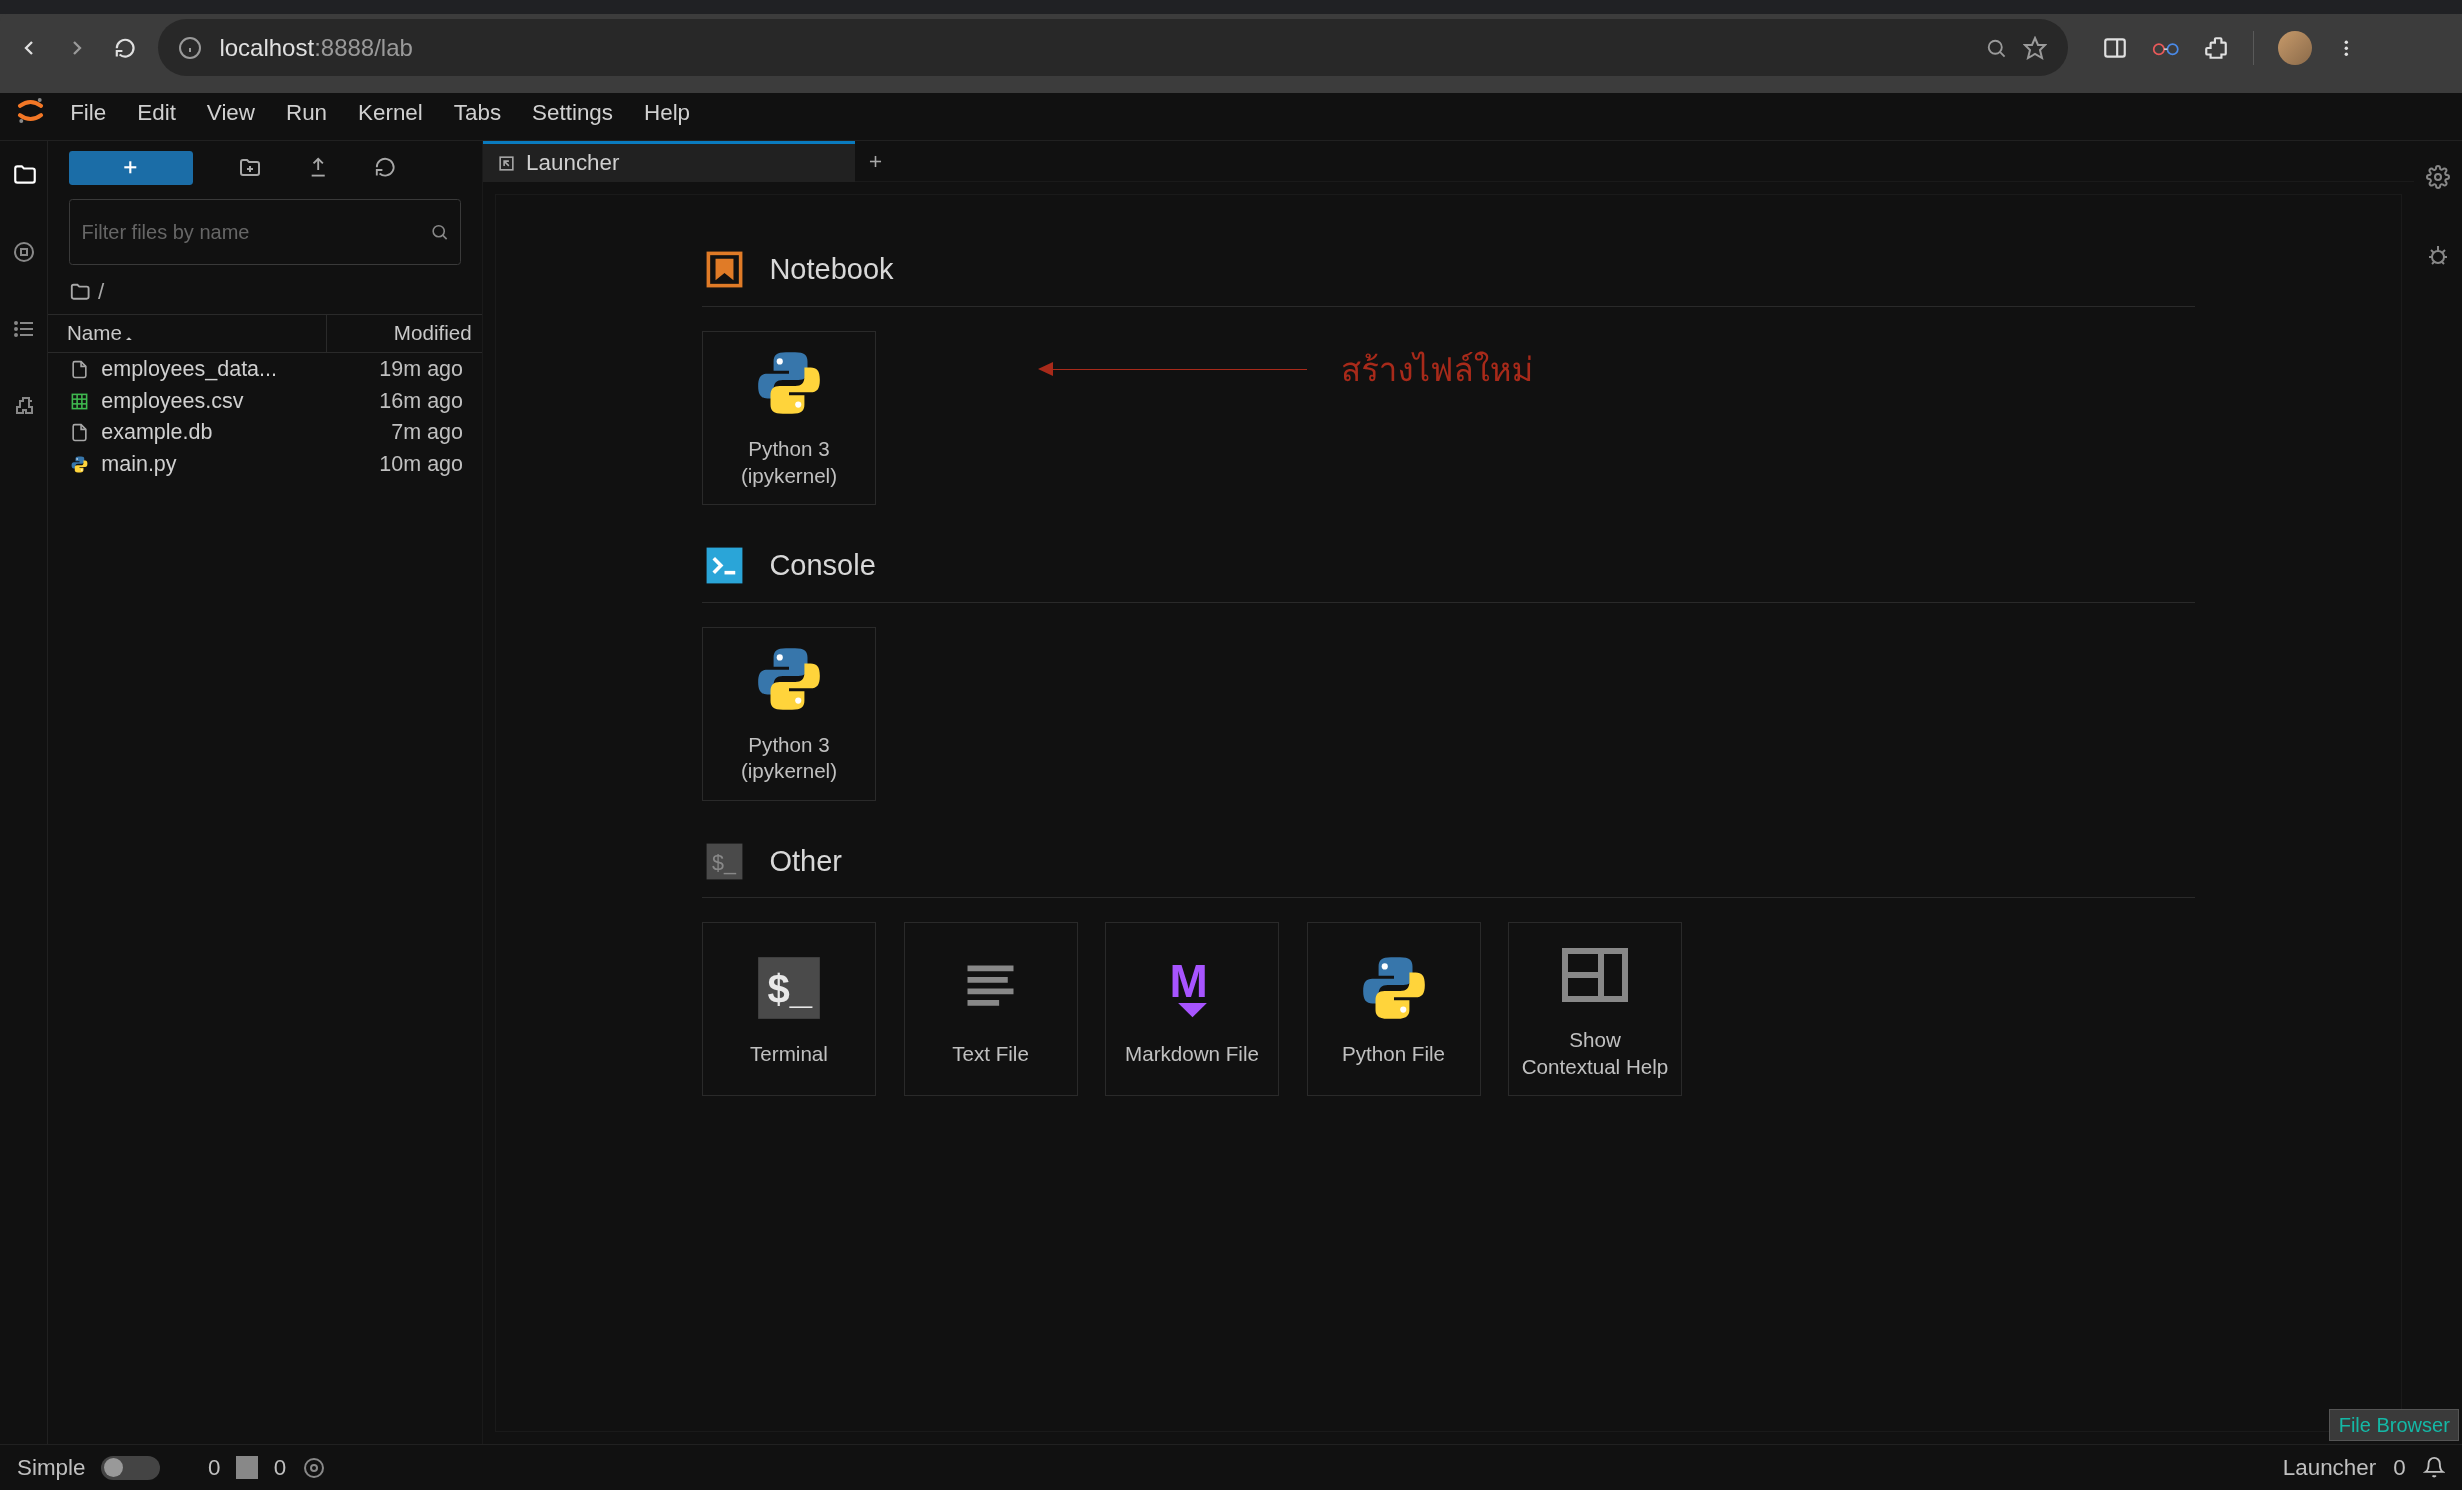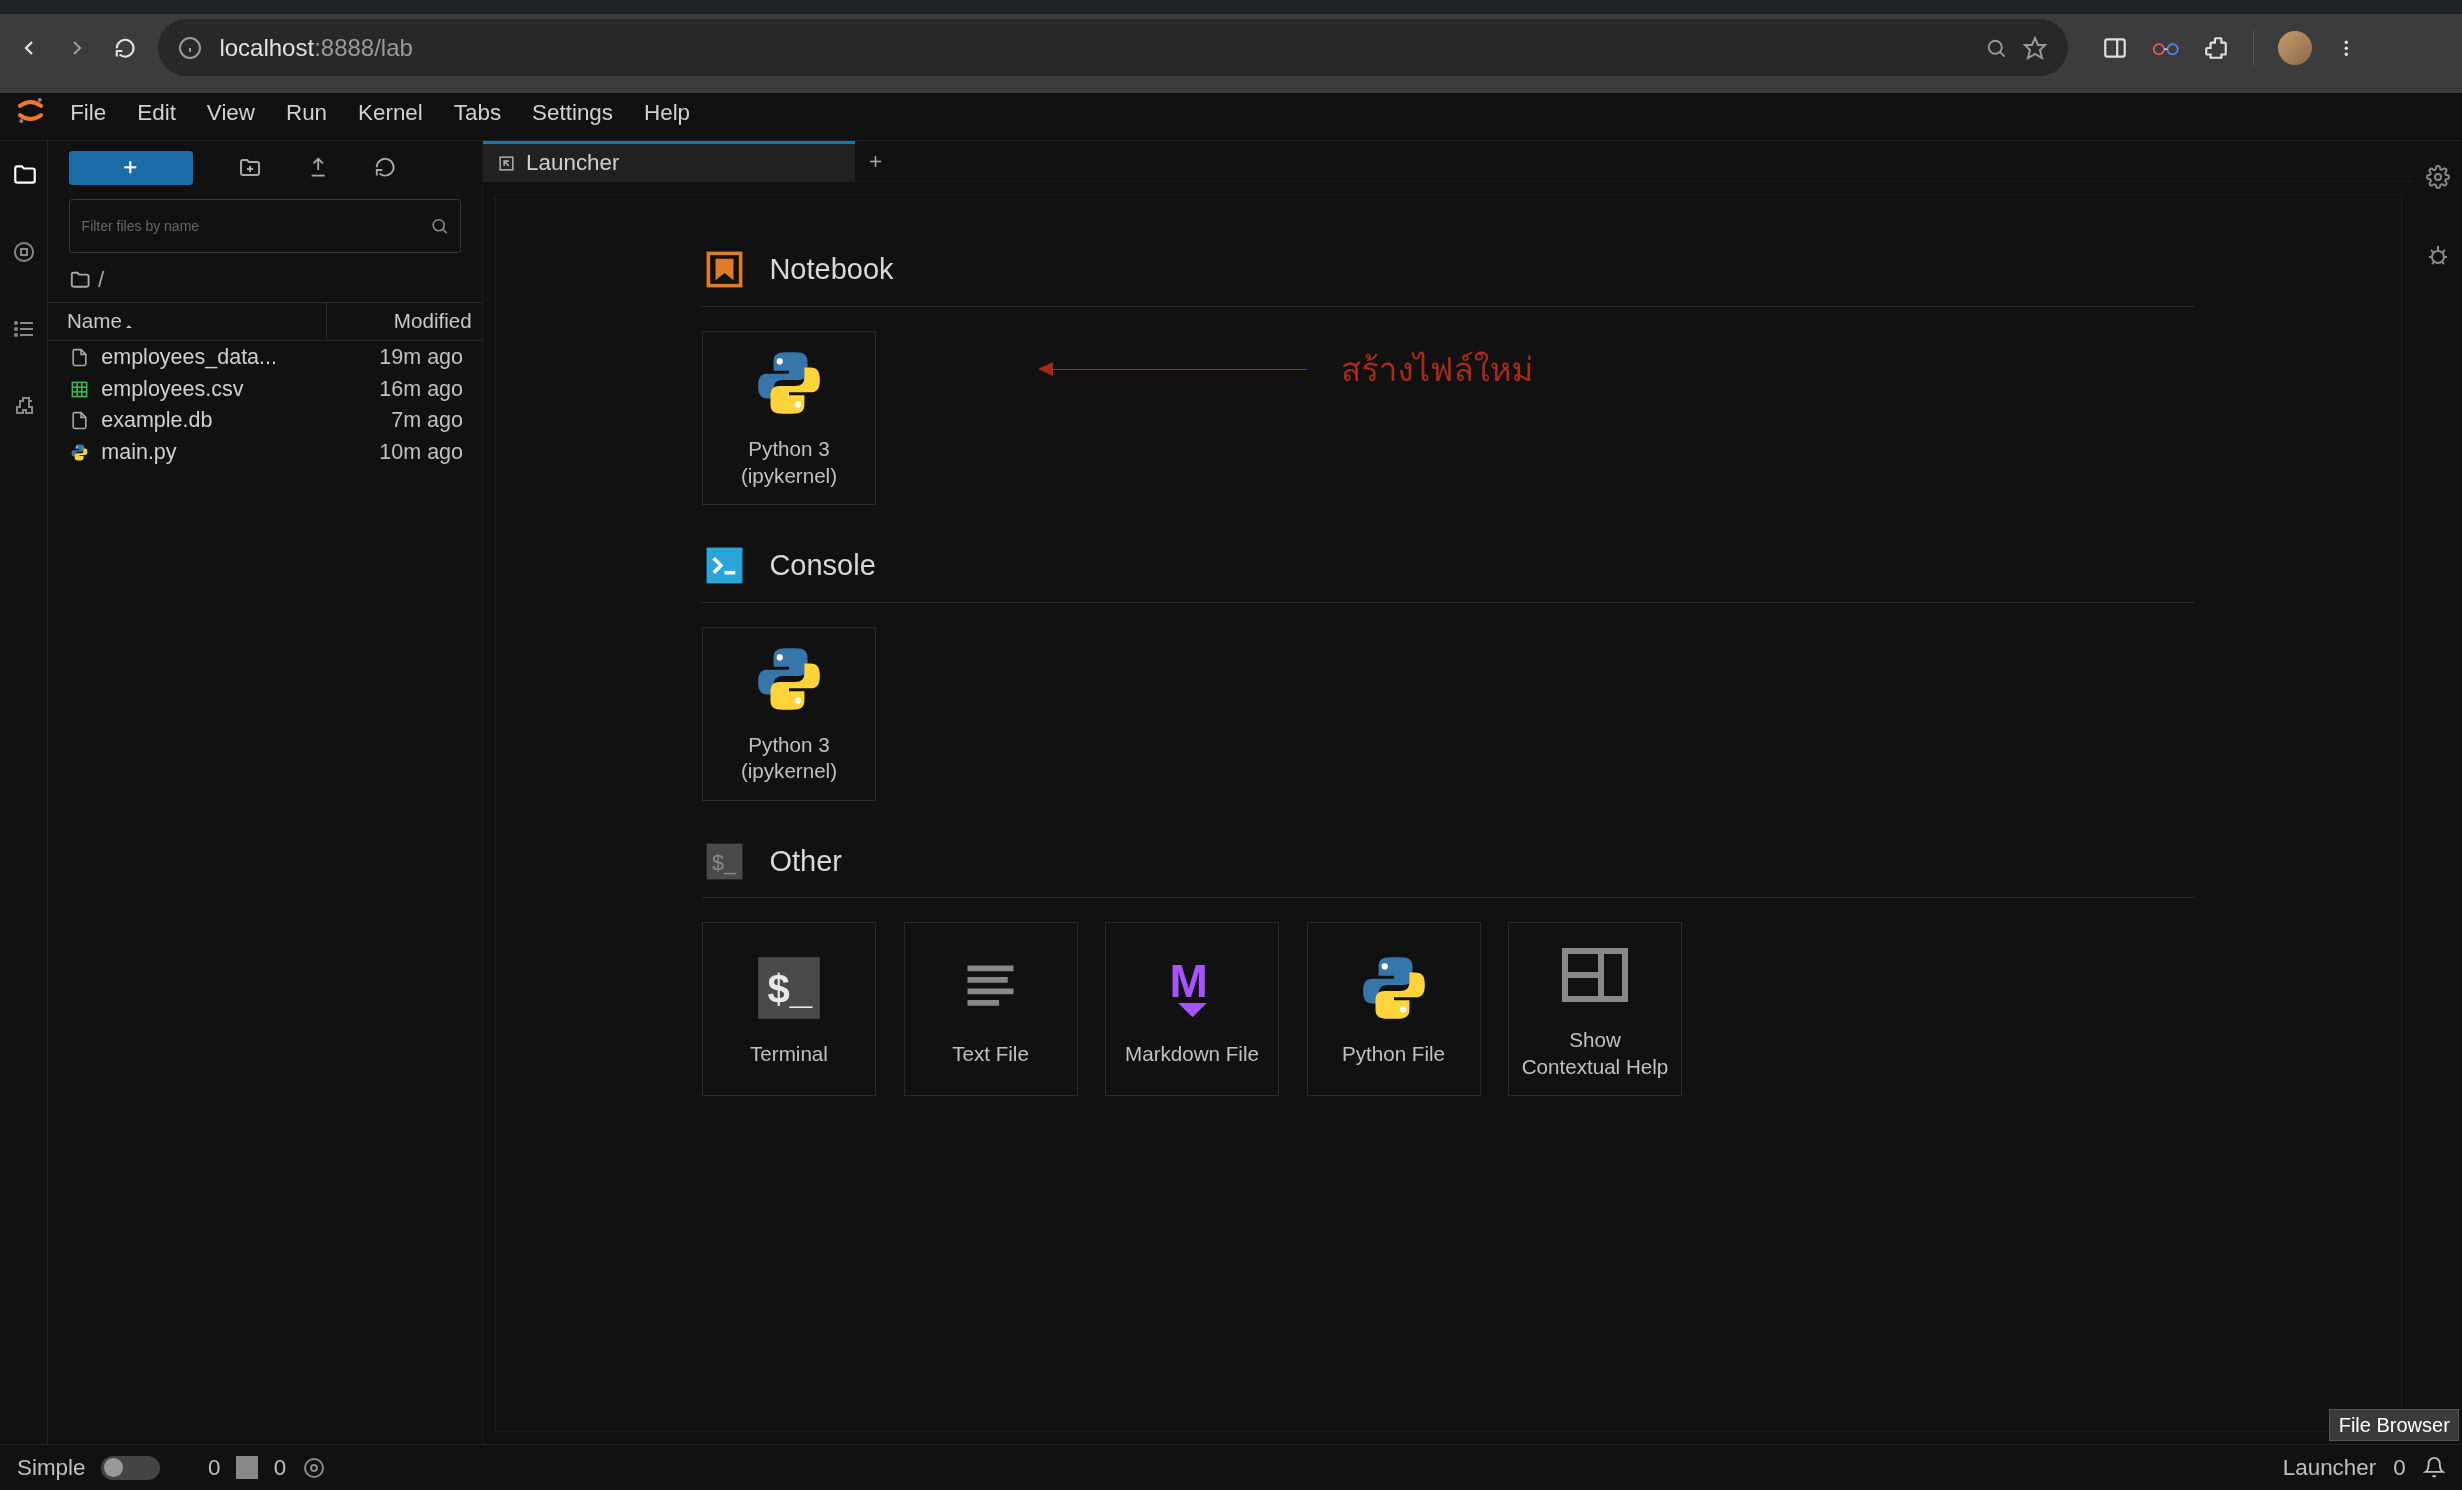--- a/index.html
+++ b/index.html
@@ -36,21 +36,21 @@
 .activity-item { width: 34px; height: 34px; display: flex; align-items: center; justify-content: center; color: #888; cursor: pointer; }
 .activity-item.active { color: #fff; border-left: 2.6px solid #fff; width: 48px; padding-left: 2.6px; margin-left: -2.6px; }
 
 
 .sidebar { width: 435px; background: #111; border-right: 0.9px solid #1a1a1a; display: flex; flex-direction: column; }
 .sidebar-toolbar { height: 53px; display: flex; align-items: center; padding: 0 20.6px; gap: 45px; }
 .new-btn { width: 124px; height: 34px; background: #1b6da7; border-radius: 3.4px; display: flex; align-items: center; justify-content: center; color: #fff; cursor: pointer; font-size: 22.4px; }
 .tb-icon { color: #a8a8a8; cursor: pointer; }
 .filter-wrap { padding: 5.2px 20.6px 5.2px 20.6px; }
 .filter-input-wrap { position: relative; }
-.filter-input { width: 100%; height: 54px; background: #111; border: 0.9px solid #3a3a3a; border-radius: 3.4px; color: #ccc; padding: 0 38px 0 12px; font-size: 14px; outline: none; }
+.filter-input { width: 100%; height: 66px; background: #111; border: 0.9px solid #3a3a3a; border-radius: 3.4px; color: #ccc; padding: 0 38px 0 12px; font-size: 20px; outline: none; }
 .filter-input::placeholder { color: #666; }
 .filter-search-icon { position: absolute; right: 12px; top: 50%; transform: translateY(-50%); color: #888; }
 .breadcrumb { display: flex; align-items: center; gap: 6.9px; padding: 8.6px 20.6px 8.6px 20.6px; color: #a8a8a8; font-size: 22.4px; }
 .file-header { display: flex; border-top: 0.9px solid #2a2a2a; border-bottom: 0.9px solid #2a2a2a; font-size: 20.6px; color: #c8c8c8; }
 .fh-name { flex: 1; padding: 6.9px 19px; display: flex; align-items: flex-end; gap: 0; border-right: 0.9px solid #2a2a2a; }
 .fh-mod { width: 155px; padding: 6.9px 10.3px; text-align: right; }
 .file-list { flex: 1; overflow: auto; }
 .file-row { display: flex; align-items: center; padding: 3.4px 19px; font-size: 21.5px; color: #d0d0d0; cursor: pointer; }
 .file-icon { width: 24px; margin-right: 10.3px; display: flex; align-items: center; justify-content: center; }
 .file-name { flex: 1; white-space: nowrap; overflow: hidden; text-overflow: ellipsis; }
@@ -81,21 +81,21 @@
 .toggle::after { content: ""; position: absolute; left: 2.6px; top: 2.6px; width: 19px; height: 19px; background: #999; border-radius: 50%; }
 .status-right { margin-left: auto; display: flex; align-items: center; gap: 17px; }
 
 
 .annotation { position: absolute; top: 148px; left: 544px; display: flex; align-items: center; gap: 34px; pointer-events: none; }
 .arrow-line { width: 267px; height: 1.7px; background: #a82a1a; position: relative; }
 .arrow-line::before { content: ""; position: absolute; left: -1.7px; top: -6.9px; border-right: 15.5px solid #a82a1a; border-top: 7.7px solid transparent; border-bottom: 7.7px solid transparent; }
 .annotation-text { color: #a82a1a; font-size: 33px; font-family: Georgia, serif; }
 
 
-.tooltip-box { position: absolute; right: 2.6px; bottom: 49px; background: #3a3a3a; color: #ffffff; padding: 3.4px 8.6px; font-size: 20px; border: 0.9px solid #555; }
+.tooltip-box { position: absolute; right: 2.6px; bottom: 49px; background: #3a3a3a; color: #14b8a6; padding: 3.4px 8.6px; font-size: 20px; border: 0.9px solid #555; }
 
 svg { display: block; }
 .grey-square { width: 22.4px; height: 22.4px; background: #888; }
 </style>
 </head>
 <body>
 
 <div class="browser-chrome">
   <div class="tab-strip"></div>
   <div class="toolbar-row">

